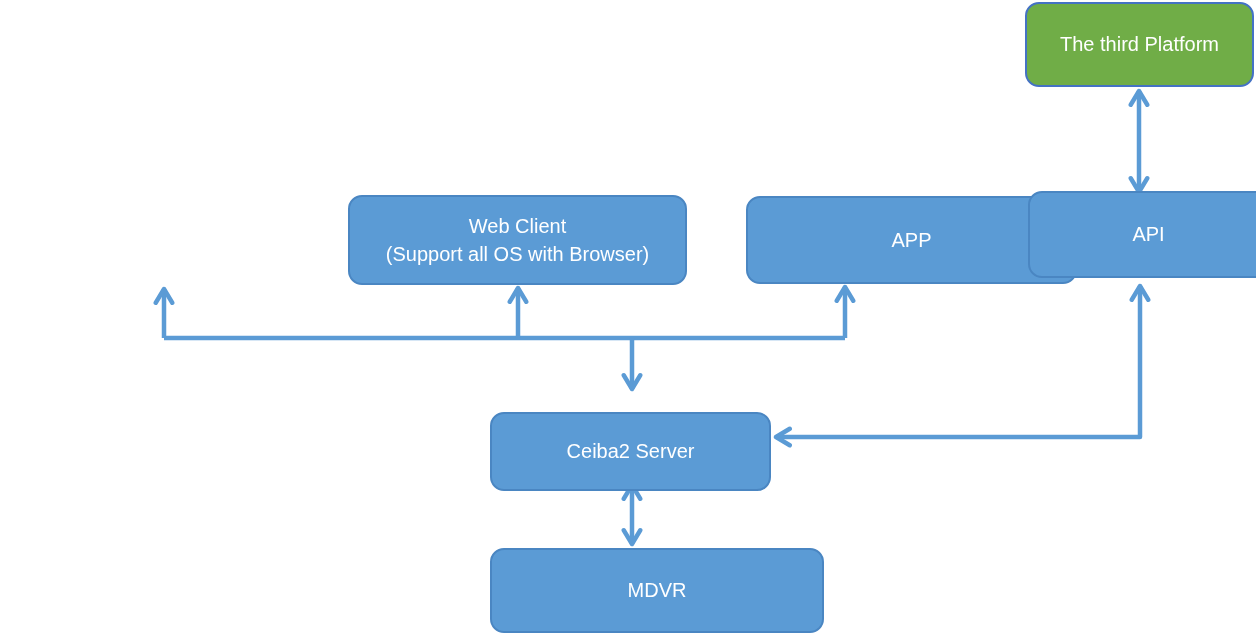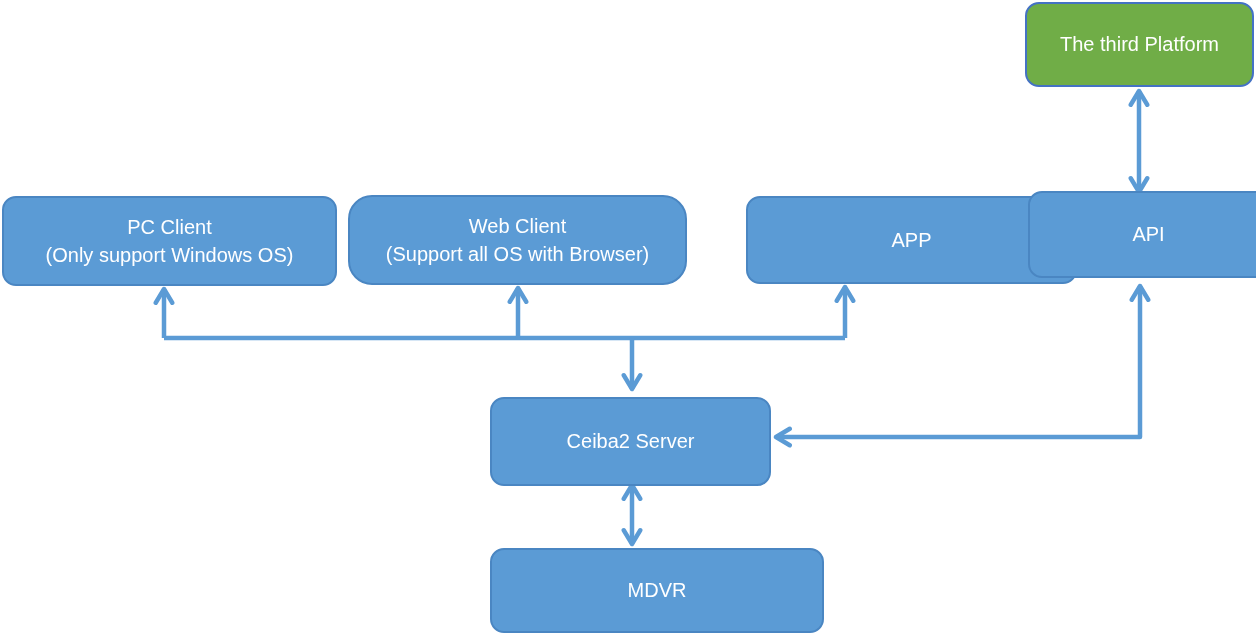--- a/index.html
+++ b/index.html
@@ -56,24 +56,24 @@
     text-align: center;
     font-size: 20px;
     line-height: 1.42;
   }
   .node.green {
     background: var(--green-fill);
     border-color: var(--green-border);
   }
   .node-third-platform { left: 1025px; top: 2px;   width: 229px; height: 85px; }
   .node-pc-client      { left: 2px;    top: 196px; width: 335px; height: 90px; }
-  .node-web-client     { left: 348px;  top: 195px; width: 339px; height: 90px; border-radius: 24px; }
+  .node-web-client     { left: 348px;  top: 195px; width: 339px; height: 90px; }
   .node-app            { left: 746px;  top: 196px; width: 331px; height: 88px; }
   .node-api            { left: 1028px; top: 191px; width: 241px; height: 87px; }
-  .node-ceiba2-server  { left: 490px;  top: 397px; width: 281px; height: 89px; }
+  .node-ceiba2-server  { left: 490px;  top: 412px; width: 281px; height: 79px; }
   .node-mdvr           { left: 490px;  top: 548px; width: 334px; height: 85px; }
 </style>
 </head>
 <body>
 
 <div class="canvas">
 
   <svg class="edges-layer" viewBox="0 0 1256 639" xmlns="http://www.w3.org/2000/svg">
     <defs>
       <marker id="arrowhead" viewBox="0 0 12 12" refX="10" refY="6" markerWidth="22" markerHeight="22" markerUnits="userSpaceOnUse" orient="auto-start-reverse">
@@ -95,24 +95,20 @@
 
     <path class="edge" d="M 1140 286 L 1140 437 L 776 437" marker-start="url(#arrowhead)" marker-end="url(#arrowhead)"></path>
 
     <path class="edge" d="M 632 485 L 632 544" marker-start="url(#arrowhead)" marker-end="url(#arrowhead)"></path>
   </svg>
 
   <div class="node green node-third-platform">
     <span>The third Platform</span>
   </div>
 
-  <div class="node node-pc-client">
-    <span>PC Client</span>
-    <span>(Only support Windows OS)</span>
-  </div>
 
   <div class="node node-web-client">
     <span>Web Client</span>
     <span>(Support all OS with Browser)</span>
   </div>
 
   <div class="node node-app">
     <span>APP</span>
   </div>
 

